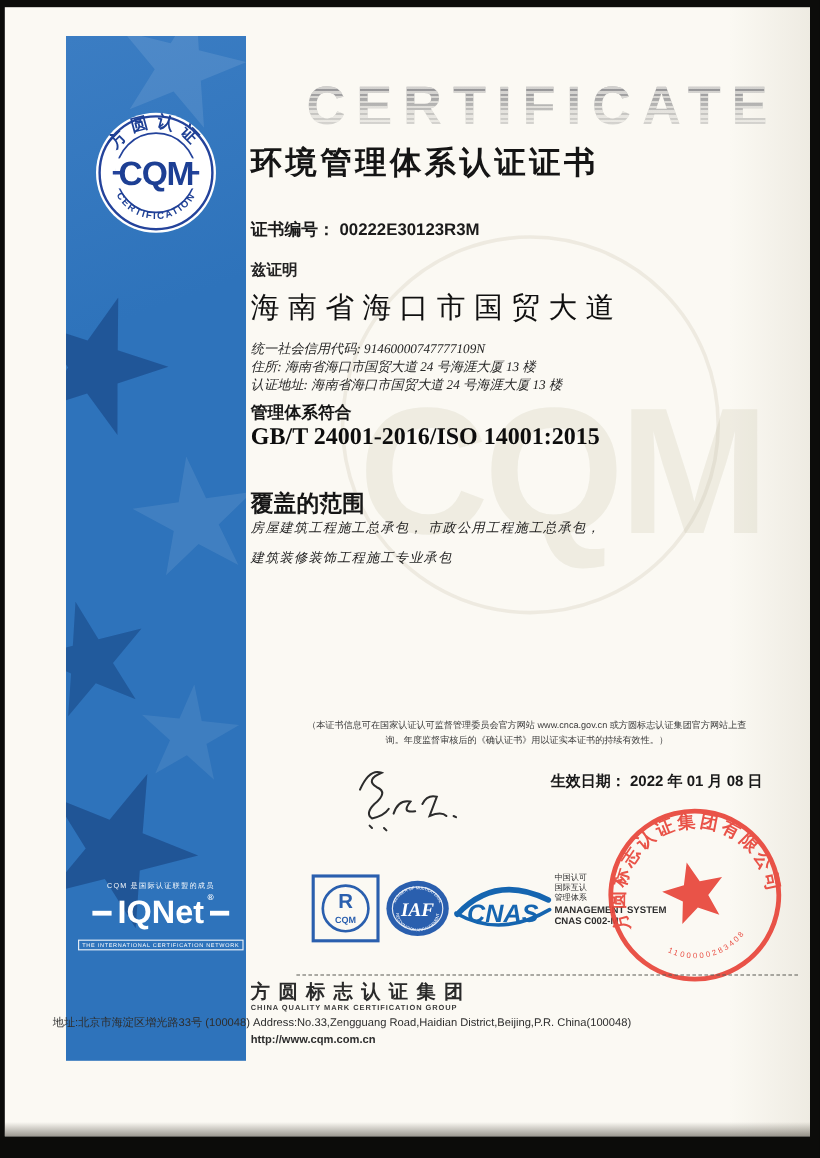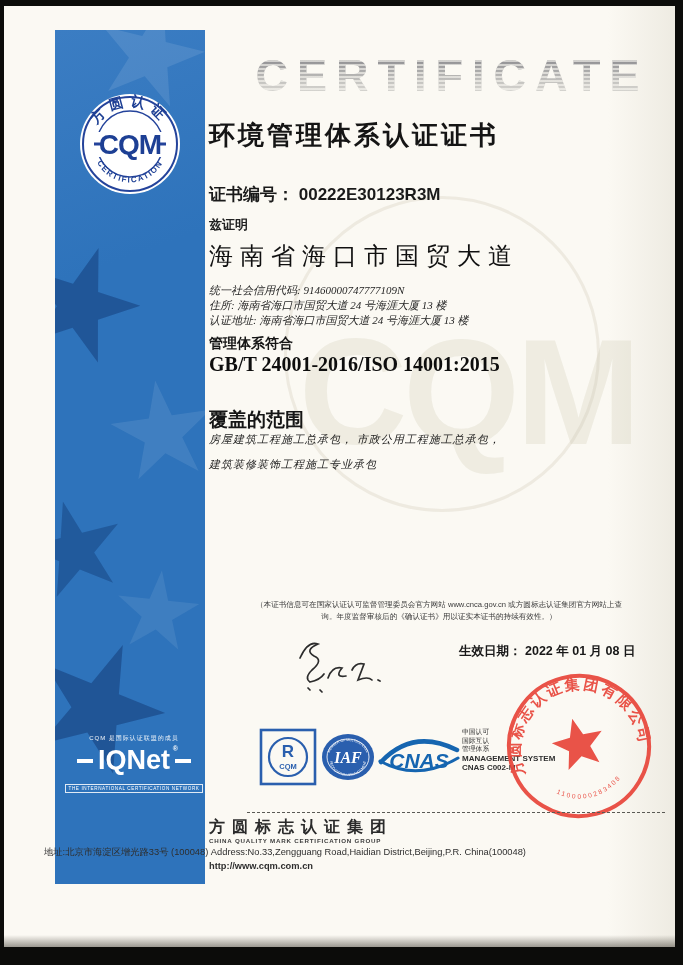--- a/index.html
+++ b/index.html
@@ -32,35 +32,35 @@
                 padding:1px 3px;font-size:4.6px;letter-spacing:.6px;}
 
   .serial{position:absolute;left:0;top:798px;width:150px;text-align:center;
           font-family:"DejaVu Sans Mono",monospace;font-size:15px;letter-spacing:2px;
           color:#6d4156;}
 
   
   .content{position:absolute;left:205px;top:0;width:460px;}
   .center{text-align:left;}
 
-  .cert-watermark{position:absolute;left:28px;top:44px;width:430px;text-align:center;
+  .cert-watermark{position:absolute;left:28px;top:56px;width:430px;text-align:center;
       font-weight:bold;font-size:45px;letter-spacing:9px;white-space:nowrap;
       font-family:"Liberation Sans",sans-serif;
       background-image:repeating-linear-gradient(to bottom,rgba(251,249,243,0) 0 2px,rgba(251,249,243,.6) 2px 4px),
                        linear-gradient(to bottom,#86868a 10%,#c9c8c4 65%,#e6e4df 100%);
       -webkit-background-clip:text;background-clip:text;color:transparent;}
 
   .bg-circle{position:absolute;left:75px;top:190px;width:310px;height:310px;border-radius:50%;
              border:3px solid rgba(190,183,158,.22);}
   .bg-cqm{position:absolute;left:90px;top:300px;font-size:150px;font-weight:bold;
           letter-spacing:-4px;color:rgba(196,189,163,.22);font-family:"Liberation Sans",sans-serif;}
 
   .title{position:absolute;left:0;top:112px;width:100%;font-size:26px;font-weight:bold;
          letter-spacing:3px;color:#151515;}
-  .cert-no{position:absolute;left:0;top:177px;width:100%;font-size:17px;font-weight:bold;color:#1a1a1a;}
+  .cert-no{position:absolute;left:0;top:177px;width:100%;font-size:14px;font-weight:bold;color:#1a1a1a;}
   .certify{position:absolute;left:0;top:210px;width:100%;font-size:13px;font-weight:bold;color:#222;}
   .company{position:absolute;left:0;top:234px;width:100%;font-size:24px;letter-spacing:7px;
            font-family:"Liberation Serif",serif;color:#101010;}
   .info-line{position:absolute;left:0;width:100%;font-size:11px;color:#262626;
              font-family:"Liberation Serif",serif;font-style:italic;}
   .conform{position:absolute;left:0;top:329px;width:100%;font-size:14px;font-weight:bold;color:#161616;}
   .standard{position:absolute;left:0;top:347px;width:100%;font-size:20px;font-weight:bold;
             font-family:"Liberation Serif",serif;color:#0d0d0d;}
   .scope-label{position:absolute;left:0;top:401px;width:100%;font-size:19px;font-weight:bold;color:#161616;}
   .scope-line{position:absolute;left:0;width:100%;font-size:11px;color:#1d1d1d;

